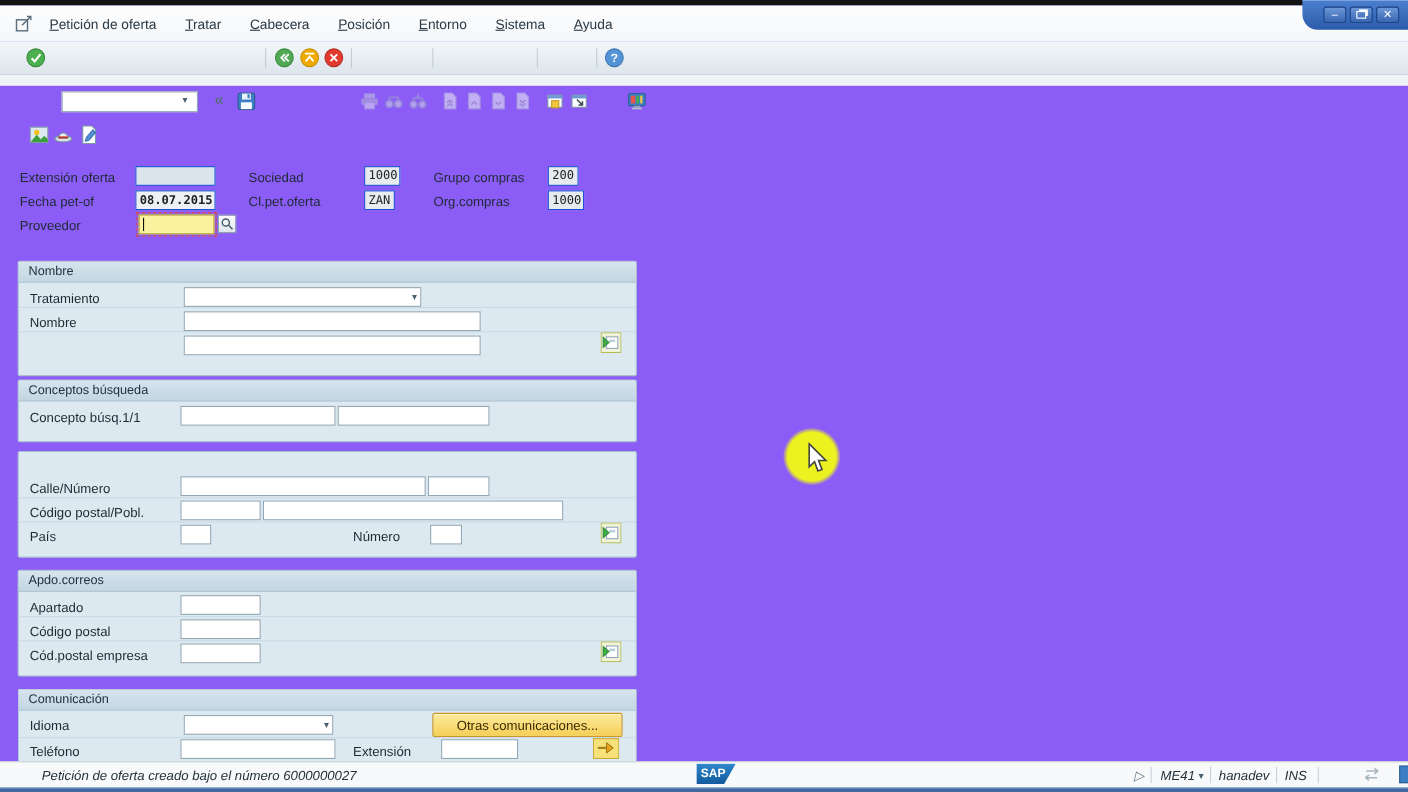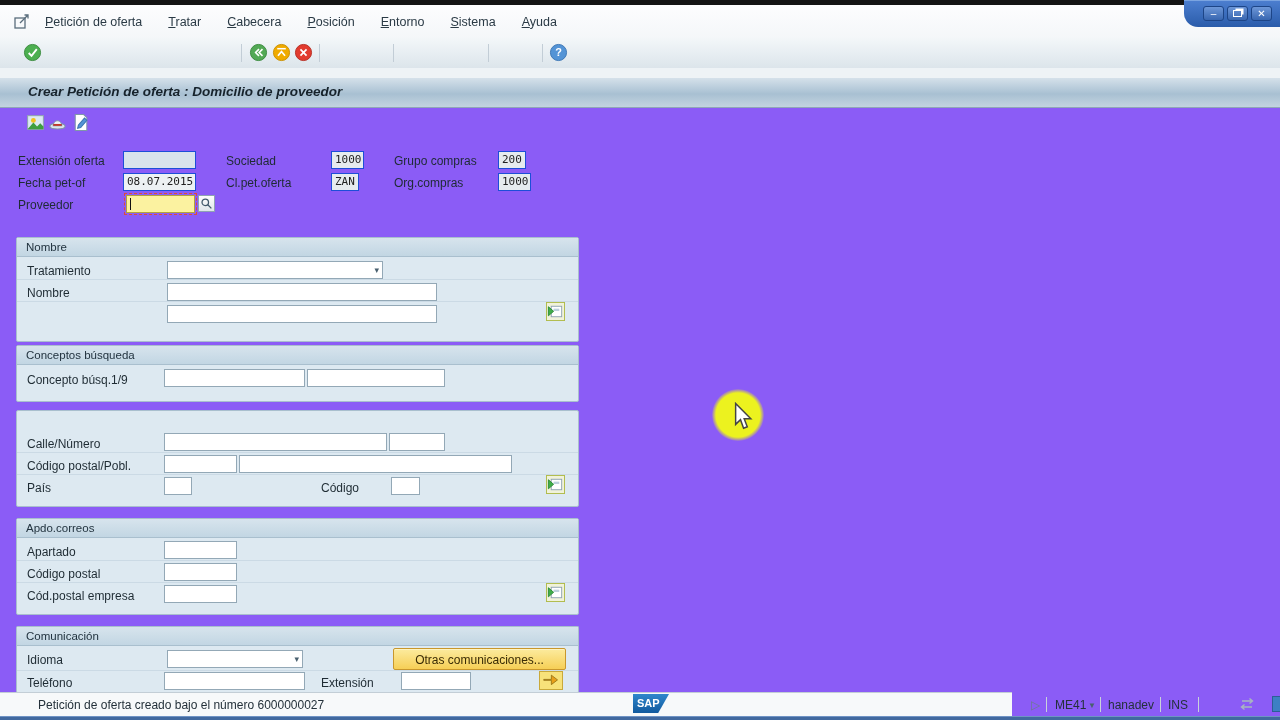--- a/index.html
+++ b/index.html
@@ -54,21 +54,21 @@
   .gbox{position:absolute;left:16px;width:561px;border:1px solid #a9bfce;background:#dde9f1;border-radius:2px;}
   .gbox-h{position:absolute;left:0;top:0;right:0;height:18px;
           background:linear-gradient(#d7e4ed,#c2d6e3);border-bottom:1px solid #a9bfce;
           font-size:11.5px;color:#22333f;line-height:18px;padding-left:9px;}
   .rowline{position:absolute;left:0;right:0;height:1px;background:#cbdae5;}
   .more-ic{position:absolute;width:19px;height:19px;}
   .otras-btn{position:absolute;height:22px;box-sizing:border-box;border:1px solid #c9972c;border-radius:2px;
       background:linear-gradient(#fceb9e,#f6cf56);font-size:12px;color:#3a2c05;text-align:center;line-height:20px;
       box-shadow:inset 0 1px 0 #fff3c0;}
   
-  .statusbar{left:0;top:692px;width:1012px;height:24px;background:#f7f9fa;border-top:1px solid #c3ced6;}
+  .statusbar{left:0;top:692px;width:1280px;height:24px;background:#f7f9fa;border-top:1px solid #c3ced6;font-style:italic;}
   .sb-txt{position:absolute;top:5px;font-size:12px;color:#24313a;white-space:nowrap;}
   .sb-sep{position:absolute;top:4px;width:1px;height:15px;background:#c8d2da;}
   .sap-logo{position:absolute;left:633px;top:694px;width:36px;height:19px;
       background:linear-gradient(#2f87cc,#125a9e);clip-path:polygon(0 0,100% 0,70% 100%,0 100%);
       color:#fff;font-size:11px;font-weight:bold;line-height:19px;padding-left:4px;box-sizing:border-box;}
   .taskbar-strip{left:0;top:716px;width:1280px;height:4px;background:#41699f;border-top:1px solid #6f93c4;}
   
   .cursor-glow{left:712px;top:389px;width:52px;height:52px;border-radius:50%;
       background:radial-gradient(circle,#ecf21f 0 60%,rgba(236,242,31,0) 72%);}
 </style>
@@ -218,23 +218,20 @@
           <rect x="9.5" y="5" width="2.5" height="7" fill="#43b04a"></rect>
           <rect x="13" y="5" width="2" height="7" fill="#f3c63f"></rect>
           <rect x="7" y="14" width="6" height="1.8" fill="#8fa3b2"></rect>
           <rect x="5.5" y="15.8" width="9" height="1.6" fill="#b6c2cc"></rect>
         </svg>
     </span>
   </div>
 
   <div class="abs gap-row"></div>
 
-  <div class="abs scr-titlebar">
-    <span class="scr-title">Crear Petición de oferta : Domicilio de proveedor</span>
-  </div>
 
   <span class="app-toolbar-ic" style="left:26px;">
     <svg width="19" height="19" viewBox="0 0 18 18">
         <rect x="1.5" y="2.5" width="15" height="13" fill="#dce9f2" stroke="#8fa3b2"></rect>
         <circle cx="7" cy="7" r="2.3" fill="#f2c11e"></circle>
         <path d="M1.5 15.5 L7 9 L10.5 12.8 L13.5 9.8 L16.5 12.8 V15.5 Z" fill="#3f9e3f"></path>
       </svg>
   </span>
   <span class="app-toolbar-ic" style="left:48px;">
     <svg width="19" height="19" viewBox="0 0 18 18">
@@ -251,21 +248,21 @@
   </span>
 
   <span class="lbl" style="left:18px;top:154px;">Extensión oferta</span>
   <span class="fld fld-blue" style="left:123px;top:151px;width:73px;"></span>
   <span class="lbl" style="left:226px;top:154px;">Sociedad</span>
   <span class="fld fld-ro" style="left:331px;top:151px;width:33px;">1000</span>
   <span class="lbl" style="left:394px;top:154px;">Grupo compras</span>
   <span class="fld fld-ro" style="left:498px;top:151px;width:28px;">200</span>
 
   <span class="lbl" style="left:18px;top:176px;">Fecha pet-of</span>
-  <span class="fld fld-date" style="left:123px;top:173px;width:73px;">08.07.2015</span>
+  <span class="fld fld-date" style="left:123px;top:173px;width:73px;font-weight:bold;">08.07.2015</span>
   <span class="lbl" style="left:226px;top:176px;">Cl.pet.oferta</span>
   <span class="fld fld-ro" style="left:331px;top:173px;width:28px;">ZAN</span>
   <span class="lbl" style="left:394px;top:176px;">Org.compras</span>
   <span class="fld fld-ro" style="left:498px;top:173px;width:33px;">1000</span>
 
   <span class="lbl" style="left:18px;top:198px;">Proveedor</span>
   <span class="fld prov" style="left:126px;top:195px;width:69px;">
     <span class="caret-line"></span>
   </span>
   <span class="sq-btn" style="left:198px;top:195px;">
@@ -289,37 +286,37 @@
           <rect x="0.5" y="0.5" width="19" height="19" fill="#f0f2da" stroke="#b0ba49"></rect>
           <rect x="5.5" y="4.5" width="11" height="11" fill="#fff" stroke="#8fa3b2"></rect>
           <rect x="8" y="7" width="6" height="2.5" fill="#bcd0dc"></rect>
           <path d="M2.5 5 L8 9.8 L2.5 14.5 Z" fill="#3fae49" stroke="#2d8a36"></path>
         </svg>
     </span>
   </div>
 
   <div class="gbox" style="top:345px;height:55px;">
     <div class="gbox-h">Conceptos búsqueda</div>
-    <span class="lbl" style="left:10px;top:27px;">Concepto búsq.1/9</span>
+    <span class="lbl" style="left:10px;top:27px;">Concepto búsq.1/1</span>
     <input class="inp" style="left: 147px; top: 23px; width: 141px;" value="">
     <input class="inp" style="left: 290px; top: 23px; width: 138px;" value="">
   </div>
 
   <div class="gbox" style="top:410px;height:95px;">
     <div class="rowline" style="top:41px;"></div>
     <div class="rowline" style="top:63px;"></div>
     <span class="lbl" style="left:10px;top:26px;">Calle/Número</span>
     <input class="inp" style="left: 147px; top: 22px; width: 223px;" value="">
     <input class="inp" style="left: 372px; top: 22px; width: 56px;" value="">
     <span class="lbl" style="left:10px;top:48px;">Código postal/Pobl.</span>
     <input class="inp" style="left: 147px; top: 44px; width: 73px;" value="">
     <input class="inp" style="left: 222px; top: 44px; width: 273px;" value="">
     <span class="lbl" style="left:10px;top:70px;">País</span>
     <input class="inp" style="left: 147px; top: 66px; width: 28px;" value="">
-    <span class="lbl" style="left:304px;top:70px;">Código</span>
+    <span class="lbl" style="left:304px;top:70px;">Número</span>
     <input class="inp" style="left: 374px; top: 66px; width: 29px;" value="">
     <span class="more-ic" style="left:529px;top:64px;">
       <svg width="19" height="19" viewBox="0 0 20 20">
           <rect x="0.5" y="0.5" width="19" height="19" fill="#f0f2da" stroke="#b0ba49"></rect>
           <rect x="5.5" y="4.5" width="11" height="11" fill="#fff" stroke="#8fa3b2"></rect>
           <rect x="8" y="7" width="6" height="2.5" fill="#bcd0dc"></rect>
           <path d="M2.5 5 L8 9.8 L2.5 14.5 Z" fill="#3fae49" stroke="#2d8a36"></path>
         </svg>
     </span>
   </div>

